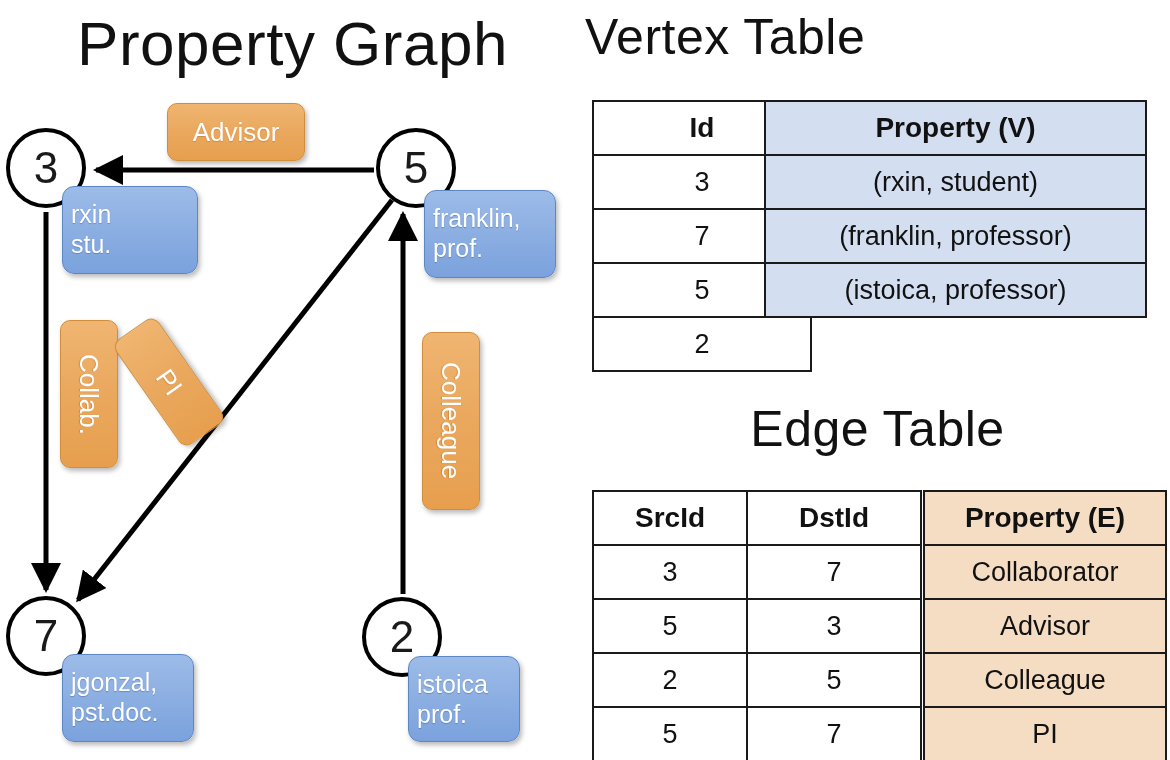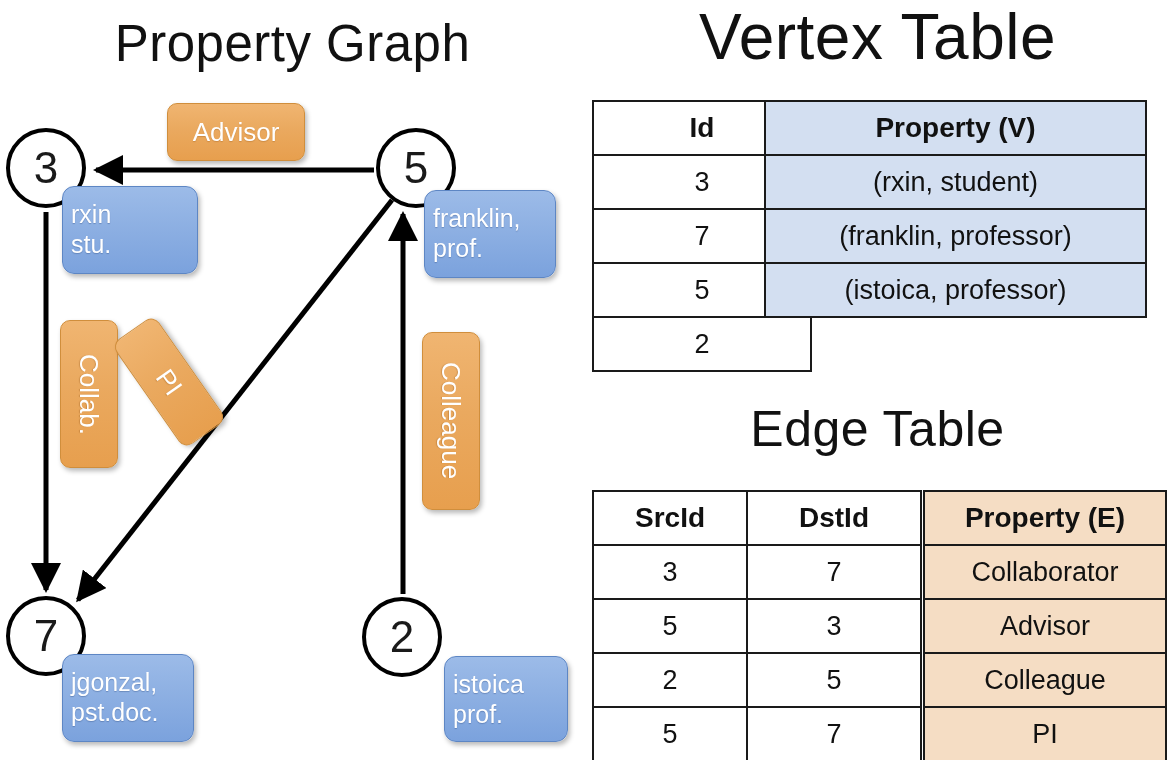--- a/index.html
+++ b/index.html
@@ -21,27 +21,26 @@
     position: absolute;
     font-family: "Liberation Sans", sans-serif;
     font-weight: 300;
     color: #111111;
     white-space: nowrap;
     letter-spacing: 0.5px;
   }
   #title-property-graph {
     left: 0; top: 14px; width: 585px;
     text-align: center;
-    font-size: 51px;
+    font-size: 62px;
     line-height: 60px;
   }
   #title-vertex-table {
     left: 585px; top: 8px; width: 585px;
-    text-align: center;
-    font-size: 64px;
+    font-size: 50px;
     line-height: 58px;
   }
   #title-edge-table {
     left: 585px; top: 400px; width: 585px;
     text-align: center;
     font-size: 50px;
     line-height: 58px;
   }
 
   
@@ -89,21 +88,21 @@
     font-size: 25px;
     line-height: 30px;
     font-family: "Liberation Sans", sans-serif;
     font-weight: 400;
     padding: 12px 0 0 8px;
     text-shadow: 0 1px 1px rgba(40,70,120,0.35);
   }
   #prop-rxin     { left: 62px;  top: 186px; width: 136px; height: 88px; }
   #prop-franklin { left: 424px; top: 190px; width: 132px; height: 88px; }
   #prop-jgonzal  { left: 62px;  top: 654px; width: 132px; height: 88px; }
-  #prop-istoica  { left: 444px; top: 656px; width: 124px; height: 86px; }
+  #prop-istoica  { left: 408px; top: 656px; width: 112px; height: 86px; }
 
   
   .edge-label {
     position: absolute;
     box-sizing: border-box;
     border-radius: 10px;
     border: 1px solid #d08e3c;
     background: linear-gradient(to bottom, #f0b571 0%, #eaa95f 45%, #e79f4e 100%);
     box-shadow: 2px 3px 5px rgba(0,0,0,0.28);
     color: #ffffff;

